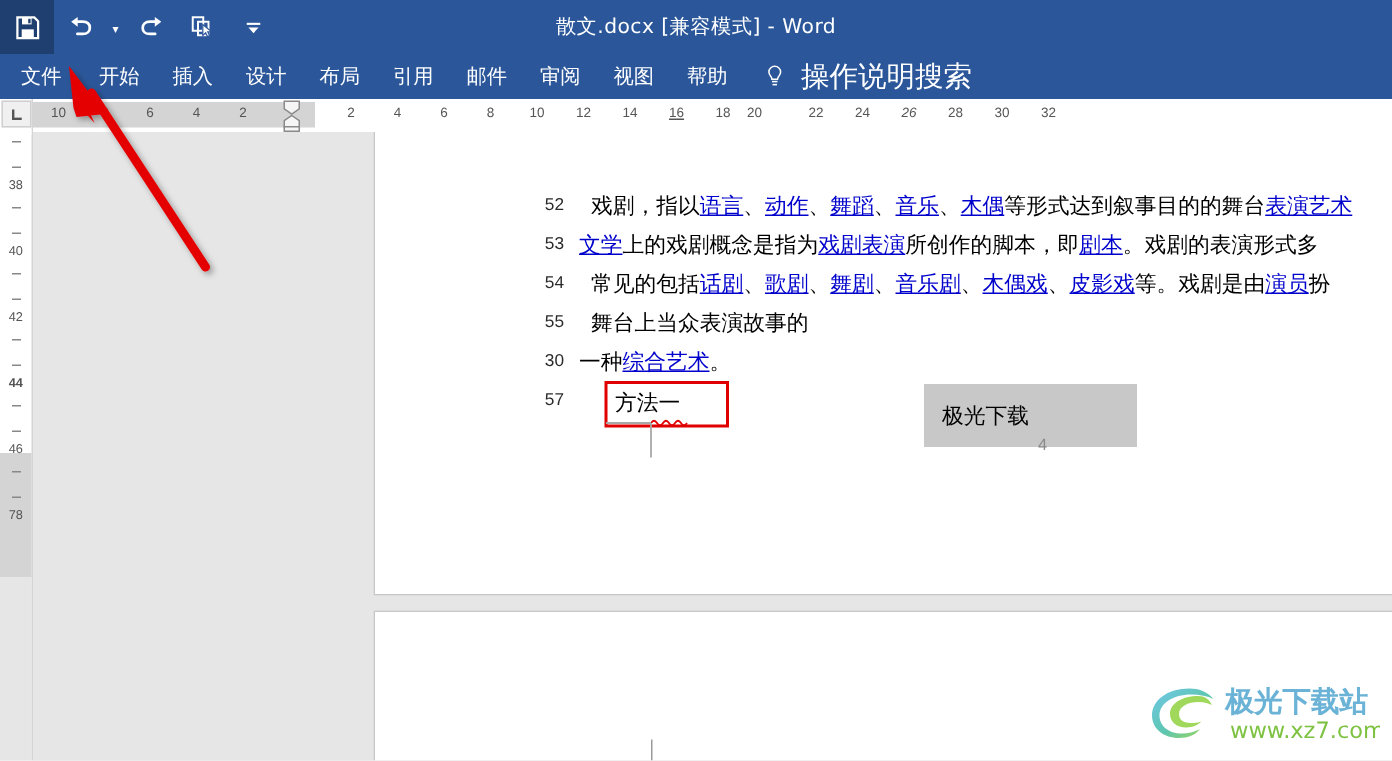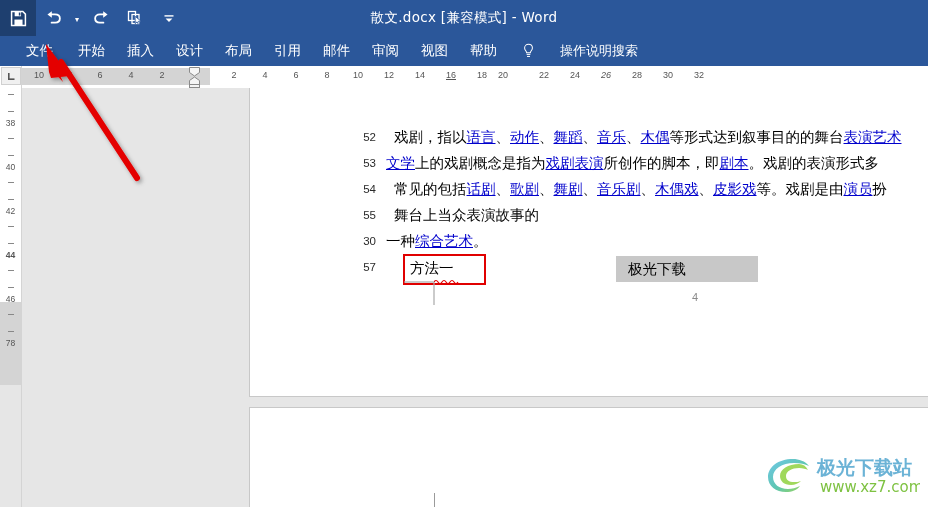--- a/index.html
+++ b/index.html
@@ -36,24 +36,24 @@
     position: absolute; left: 0; top: 36px; width: 928px; height: 30px;
     background: #2b579a;
     display: flex; align-items: center;
   }
   .rtab {
     color: #ffffff; font-size: 13.5px; height: 30px;
     display: flex; align-items: center; padding: 0 11px;
     font-family: "DejaVu Sans", sans-serif;
     white-space: nowrap;
   }
-  .rtab.first { padding-left: 26px; padding-right: 14px; }
+  .rtab.first { padding-left: 14px; padding-right: 14px; }
   .tellme {
-    display: flex; align-items: center; gap: 25px; margin-left: 14px;
-    color: #ffffff; font-size: 13px; font-family: "DejaVu Sans", sans-serif;
+    display: flex; align-items: center; gap: 11px; margin-left: 14px;
+    color: #ffffff; font-size: 19px; font-family: "DejaVu Sans", sans-serif;
   }
   .bulb { width: 13px; height: 16px; display:block; }
 
   
   .workspace {
     position: absolute; left: 0; top: 66px; width: 928px; height: 441px;
     background: #e6e6e6;
   }
 
   
@@ -300,21 +300,21 @@
       <div class="docline" style="left:372px; top:92px;"><span>常见的包括</span><span class="lnk">话剧</span><span>、</span><span class="lnk">歌剧</span><span>、</span><span class="lnk">舞剧</span><span>、</span><span class="lnk">音乐剧</span><span>、</span><span class="lnk">木偶戏</span><span>、</span><span class="lnk">皮影戏</span><span>等。戏剧是由</span><span class="lnk">演员</span><span>扮</span></div>
       <div class="docline" style="left:372px; top:118px;"><span>舞台上当众表演故事的</span></div>
       <div class="docline" style="left:364px; top:144px;"><span>一种</span><span class="lnk">综合艺术</span><span>。</span></div>
 
       <div class="redbox" style="left:381px; top:166px; width:83px; height:31px;"></div>
       <div class="fangfa" style="left:388px; top:171px;">方法一</div>
       <svg class="squiggle" style="left:412px; top:190px;" width="28" height="6" viewBox="0 0 28 6">
         <path d="M0 4 Q2 1 4 4 T8 4 T12 4 T16 4 T20 4 T24 4" fill="none" stroke="#e00000" stroke-width="1.2"></path>
       </svg>
 
-      <div class="graybox" style="left:594px; top:168px; width:142px; height:26px;">极光下载</div>
+      <div class="graybox" style="left:594px; top:168px; width:142px; height:42px;">极光下载</div>
 
       <div class="pagenum" style="left:670px; top:203px;">4</div>
 
       <svg class="corner" style="left:382px; top:190px;" width="32" height="28" viewBox="0 0 32 28">
         <path d="M0 4 H30" stroke="#a8a8a8" stroke-width="1.2" fill="none"></path>
         <path d="M30 4 V27" stroke="#a8a8a8" stroke-width="1.2" fill="none"></path>
       </svg>
       <div class="caret-line" style="left:412px; top:405px; height:60px;"></div>
     </div>
 

